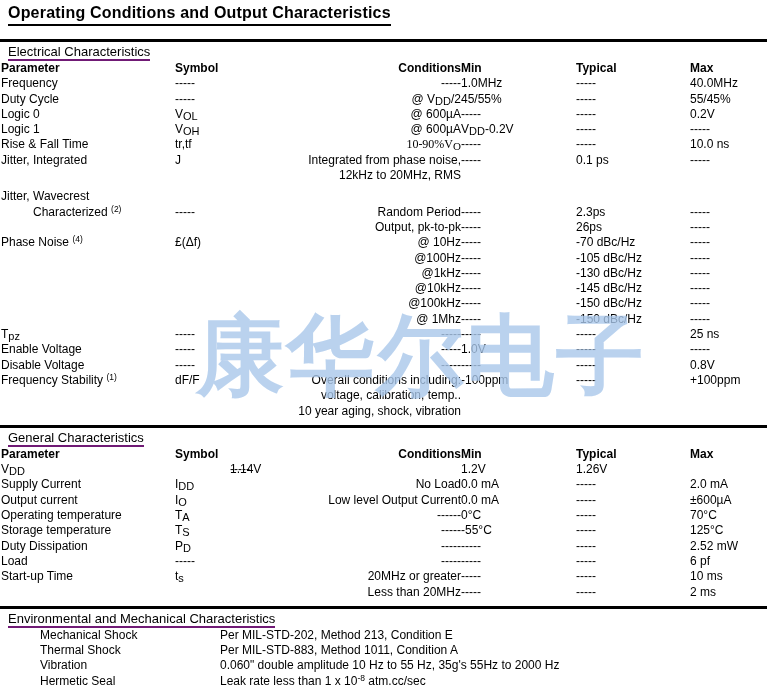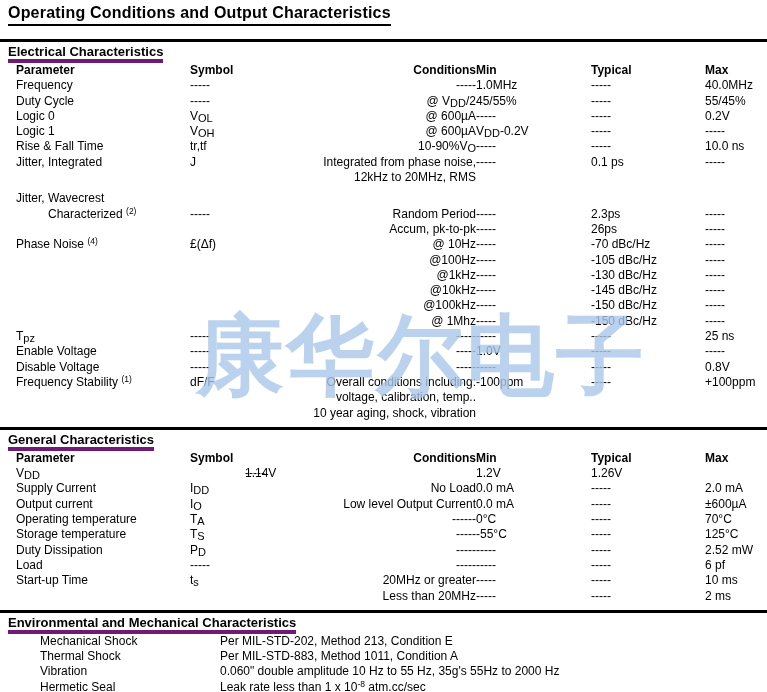--- a/index.html
+++ b/index.html
@@ -11,32 +11,32 @@
   .title-row{padding:3px 0 0 8px;}
   .title{
     display:inline-block;font-size:16px;font-weight:bold;letter-spacing:.2px;
     border-bottom:2px solid #000;padding-bottom:2px;line-height:19px;
   }
   .section{margin-bottom:6px;}
   .section .rule{height:3px;background:#000;width:767px;}
   .sec0 .rule{margin-top:13px;}
   .hwrap{padding-left:8px;margin-top:2px;line-height:17px;}
   .sec-heading{
-    display:inline-block;font-size:13px;font-weight:bold;
-    border-bottom:4px solid #701a75;padding-bottom:0;line-height:15px;
+    display:inline-block;font-size:13px;font-weight:normal;
+    border-bottom:2px solid #701a75;padding-bottom:0;line-height:15px;
   }
   .row{
     display:grid;grid-template-columns:174px 55px 231px 115px 114px auto;
-    padding-left:16px;line-height:15.3px;white-space:nowrap;
+    padding-left:1px;line-height:15.3px;white-space:nowrap;
   }
   .row.hdr{font-weight:bold;}
   .row>div{overflow:visible;}
   .cond{padding-left:55px;text-align:right;}
   .cond.flush{padding-left:0;}
-  .cond.wide{padding-left:73px;}
+  .cond.wide{padding-left:73px;font-family:Liberation Serif, serif;}
   .param.indent{padding-left:32px;}
   .gap{height:6px;}
   .erow{
     display:grid;grid-template-columns:174px auto;
     padding-left:8px;line-height:15.3px;white-space:nowrap;margin-left:32px;
   }
   .edesc{padding-left:6px;}
   sub{font-size:11px;vertical-align:-2px;line-height:0;}
   sup{font-size:8.5px;vertical-align:4px;line-height:0;}
   .watermark{
@@ -133,21 +133,21 @@
         <div class="param indent">Characterized <sup>(2)</sup></div>
         <div class="symbol">-----</div>
         <div class="cond flush">Random Period</div>
         <div class="min">-----</div>
         <div class="typ">2.3ps</div>
         <div class="max">-----</div>
       </div>
       <div class="row">
         <div class="param"></div>
         <div class="symbol"></div>
-        <div class="cond flush">Accum, pk-to-pk</div>
+        <div class="cond flush">Output, pk-to-pk</div>
         <div class="min">-----</div>
         <div class="typ">26ps</div>
         <div class="max">-----</div>
       </div>
       <div class="row">
         <div class="param">Phase Noise <sup>(4)</sup></div>
         <div class="symbol">£(Δf)</div>
         <div class="cond">@ 10Hz</div>
         <div class="min">-----</div>
         <div class="typ">-70 dBc/Hz</div>

